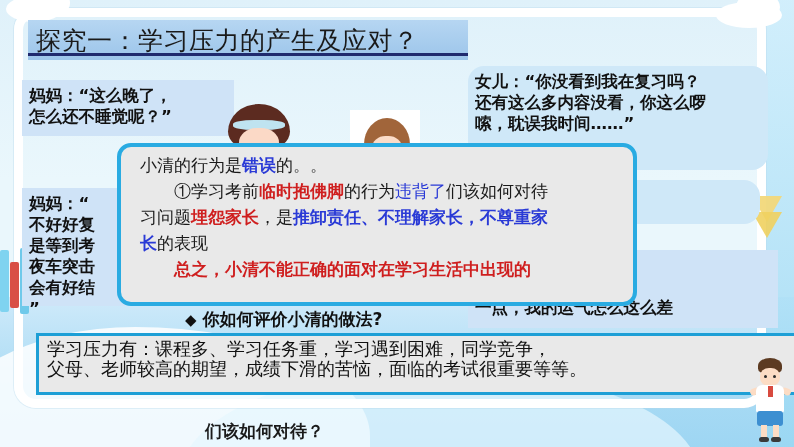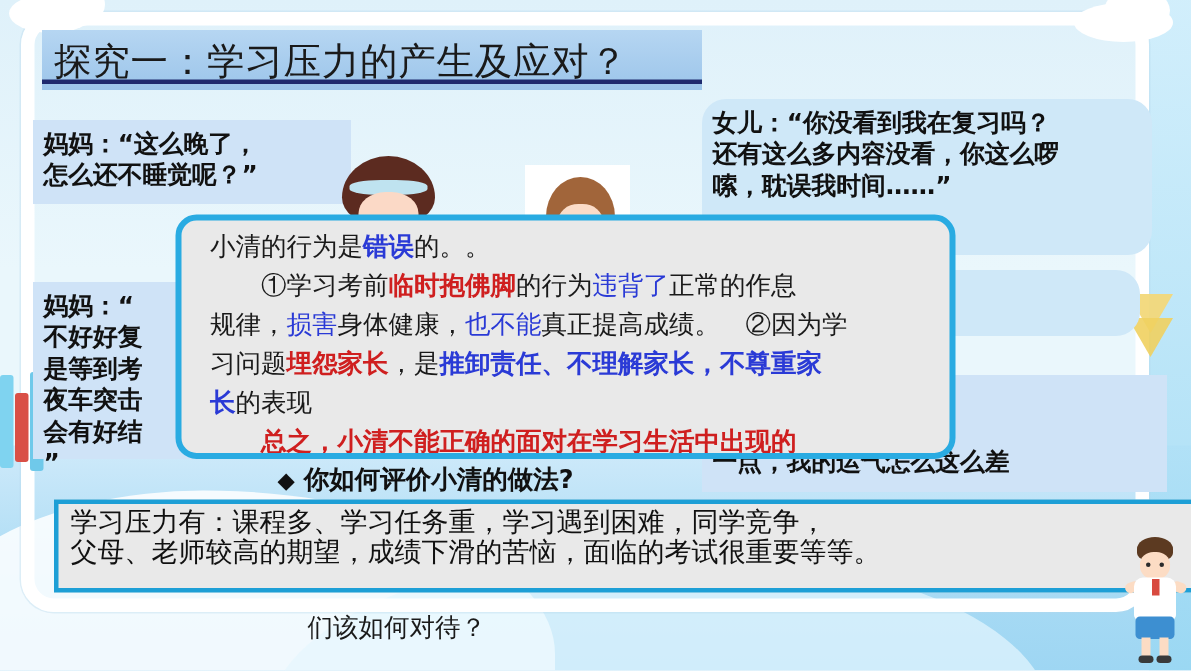--- a/index.html
+++ b/index.html
@@ -276,23 +276,23 @@
     font-size: 18px;
     line-height: 20px;
     color: #111;
     white-space: pre-line;
     overflow: hidden;
   }
 
   
   #bottom-hidden-text {
     position: absolute;
-    left: 205px; top: 407px;
+    left: 205px; top: 420px;
     font-family: "DejaVu Sans", "Liberation Sans", sans-serif;
-    font-weight: normal;
+    font-weight: bold;
     font-size: 17px;
     color: #1a1a1a;
     white-space: nowrap;
   }
 
   
   #boy {
     position: absolute;
     left: 750px; top: 358px;
     width: 40px; height: 86px;
@@ -370,24 +370,21 @@
   <div id="head-daughter" class="head">
     <div class="hair"></div>
     <div class="face"></div>
   </div>
 
   <div id="answer-box">
     <p>
       <span>小清的行为是</span><span class="c-blue-b">错误</span><span>的。。</span>
     </p>
     <p class="indent">
-      <span>①学习考前</span><span class="c-red">临时抱佛脚</span><span>的行为</span><span class="c-blue">违背了</span><span>正常的作息</span>
-    </p>
-    <p>
-      <span>规律，</span><span class="c-blue">损害</span><span>身体健康，</span><span class="c-blue">也不能</span><span>真正提高成绩。　②因为学</span>
+      <span>①学习考前</span><span class="c-red">临时抱佛脚</span><span>的行为</span><span class="c-blue">违背了</span><span>们该如何对待</span>
     </p>
     <p>
       <span>习问题</span><span class="c-red">埋怨家长</span><span>，是</span><span class="c-blue-b">推卸责任、不理解家长，不尊重家</span>
     </p>
     <p>
       <span class="c-blue-b">长</span><span>的表现</span>
     </p>
     <p class="indent">
       <span class="c-red">总之，小清不能正确的面对在学习生活中出现的</span>
     </p>

